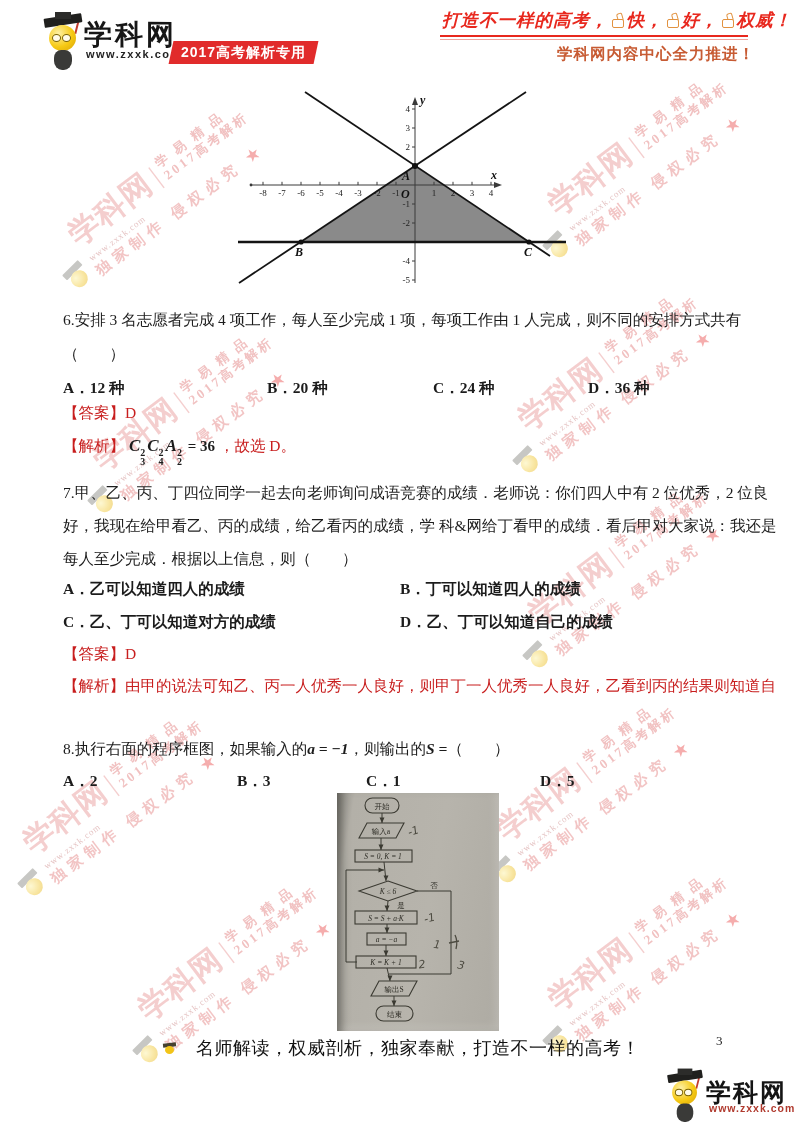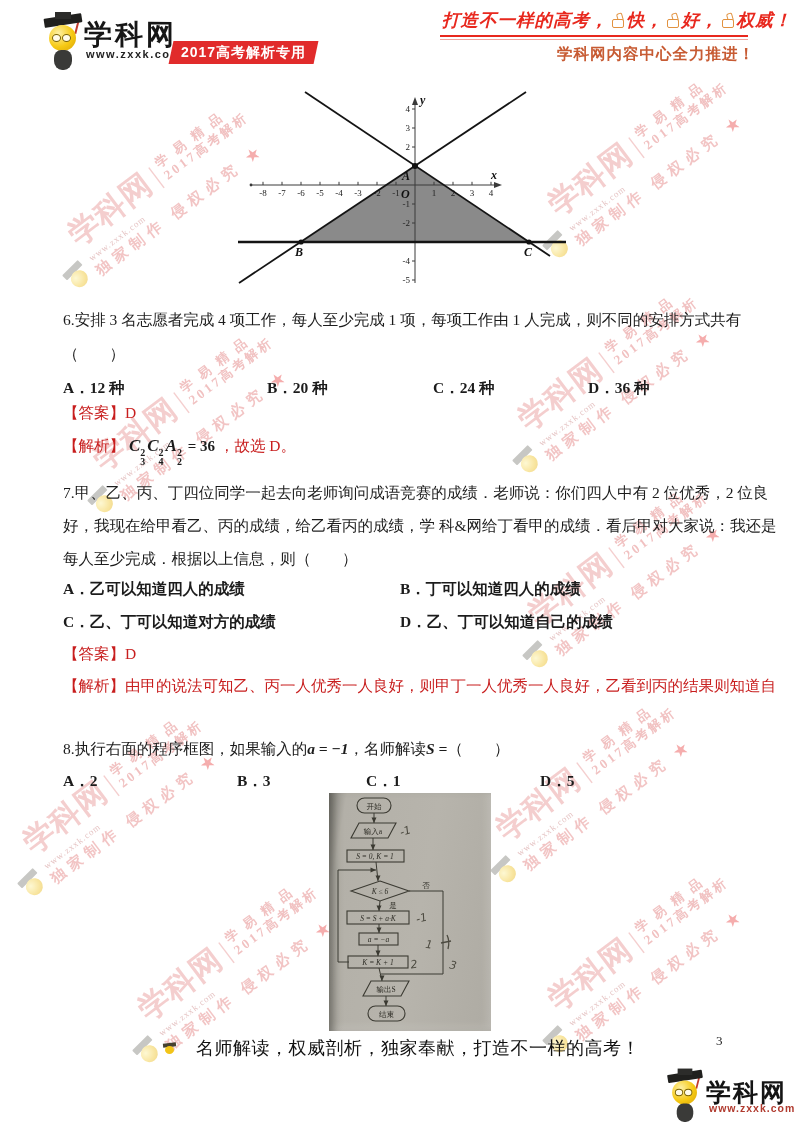--- a/index.html
+++ b/index.html
@@ -58,21 +58,21 @@
   .graph-svg text{font-family:"Liberation Serif",serif;}
   .ticklbl{font-size:9px;fill:#222;}
   .axis{stroke:#3a3a3a;stroke-width:1;}
   .tick{stroke:#3a3a3a;stroke-width:1;}
   .gline{stroke:#141414;stroke-width:1.8;fill:none;}
   .glabel{font-size:12px;font-weight:bold;font-style:italic;fill:#111;}
 
   
   .photo{background:linear-gradient(100deg,#8f8d86 0%,#b3b0a8 9%,#b7b4ac 55%,#aeaba3 100%);
          box-shadow:inset 10px 0 10px -6px rgba(40,40,35,.55), inset -3px -3px 10px rgba(255,255,255,.18);
-         z-index:2;}
+         z-index:2;margin-left:8px;}
   .fc text{font-family:"Liberation Serif",serif;fill:#2e2d26;}
   .fc .node{stroke:#3b3a32;stroke-width:1.1;fill:none;}
   .fc .flow{stroke:#3b3a32;stroke-width:1;fill:none;}
   .fc .lbl{font-size:7.5px;}
   .fc .var{font-style:italic;font-size:7.5px;}
   .fc .hw{font-family:"DejaVu Sans",sans-serif;font-style:italic;font-size:11px;fill:#4c4a40;}
   .fc .hwline{stroke:#4c4a40;stroke-width:1.3;fill:none;}
 
   
   .footer-slogan{font-size:18px;letter-spacing:.5px;color:#111;}
@@ -389,21 +389,21 @@
     <span class="opt" style="left:400px;">B．丁可以知道四人的成绩</span>
   </div>
   <div class="abs t" style="left:0;top:611px;width:794px;">
     <span class="opt" style="left:63px;">C．乙、丁可以知道对方的成绩</span>
     <span class="opt" style="left:400px;">D．乙、丁可以知道自己的成绩</span>
   </div>
   <div class="abs t red" style="left:63px;top:643px;">【答案】D</div>
   <div class="abs t red" style="left:63px;top:675px;">【解析】由甲的说法可知乙、丙一人优秀一人良好，则甲丁一人优秀一人良好，乙看到丙的结果则知道自</div>
 
   <div class="abs t" style="left:63px;top:738px;">
-    <span>8.执行右面的程序框图，如果输入的</span><span class="mathb">a = −1</span><span>，名师解读</span><span class="mathb">S =</span><span>（　　）</span>
+    <span>8.执行右面的程序框图，如果输入的</span><span class="mathb">a = −1</span><span>，则输出的</span><span class="mathb">S =</span><span>（　　）</span>
   </div>
   <div class="abs t" style="left:0;top:770px;width:794px;">
     <span class="opt" style="left:63px;">A．2</span>
     <span class="opt" style="left:237px;">B．3</span>
     <span class="opt" style="left:366px;">C．1</span>
     <span class="opt" style="left:540px;">D．5</span>
   </div>
 
   <div class="abs photo" style="left:329px;top:793px;width:162px;height:238px;">
     <svg class="fc" width="162" height="238" viewBox="0 0 162 238">

